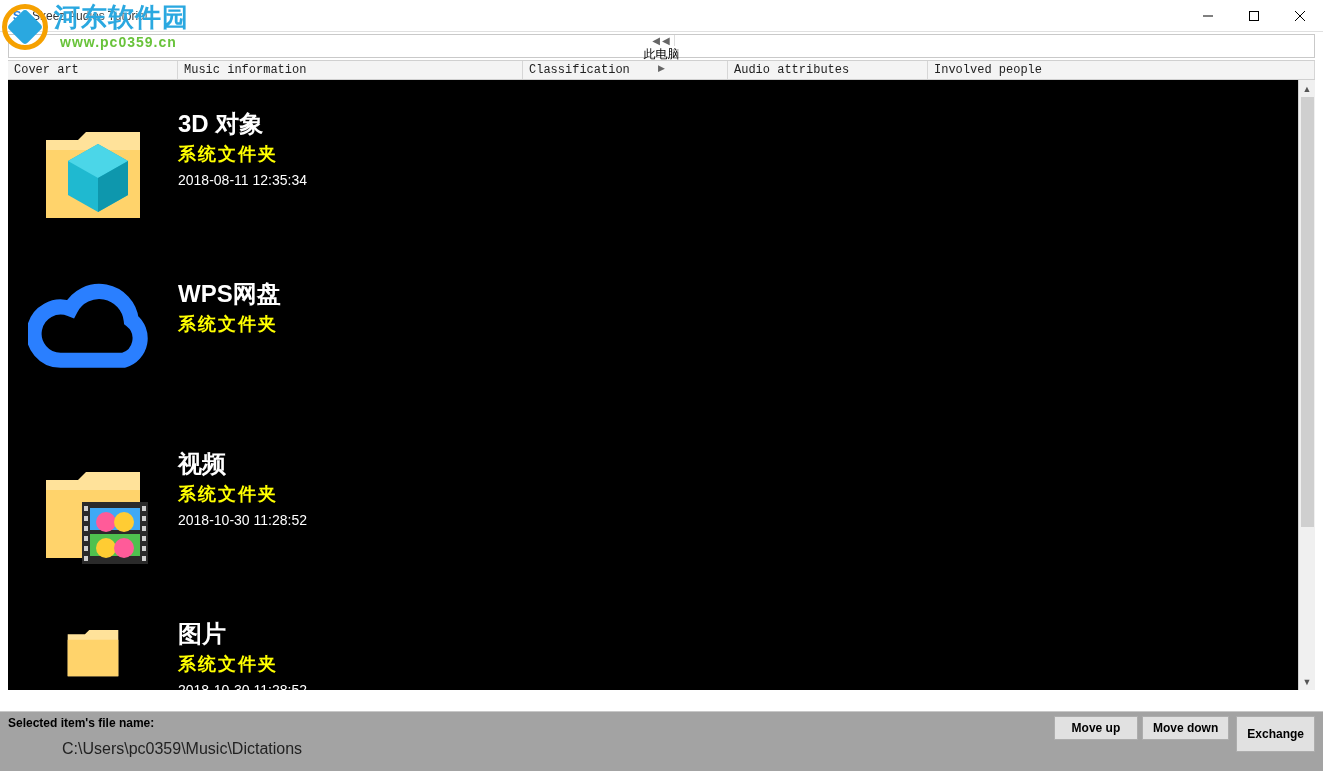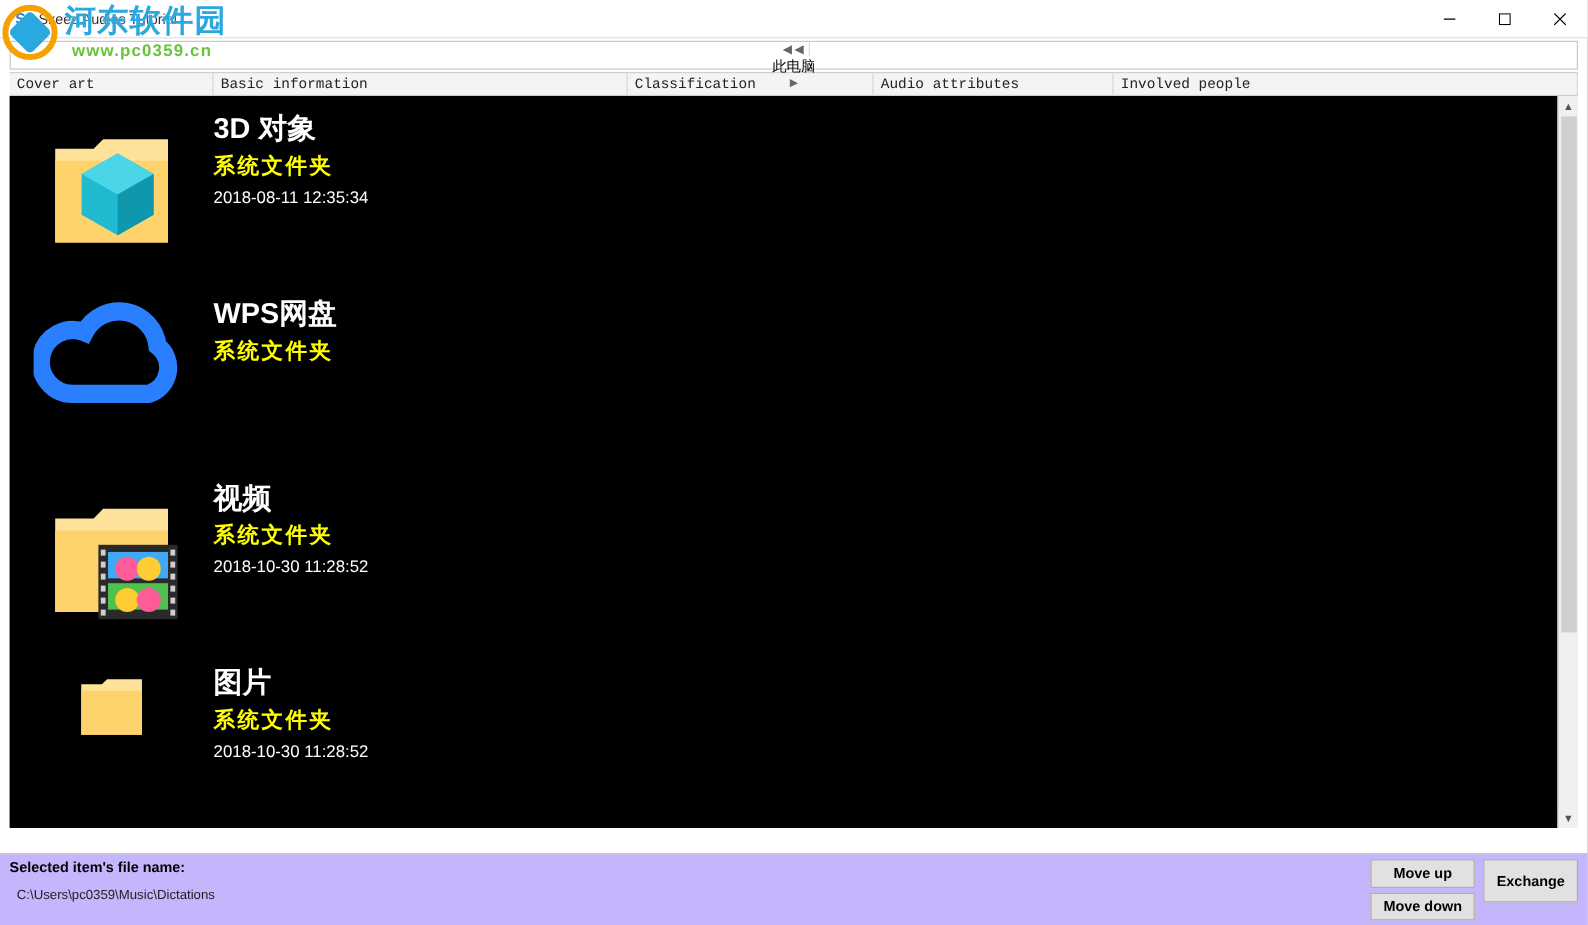--- a/index.html
+++ b/index.html
@@ -37,34 +37,34 @@
   .col.c4 { flex:1; min-width:0; }
 
   
   .viewport { position:relative; margin:0 8px; height:610px; display:flex; }
   .list { flex:1; background:#000; color:#fff; overflow:hidden; position:relative; }
   .scrollbar { width:17px; background:#f0f0f0; border-left:1px solid #d0d0d0; position:relative; }
   .scroll-up, .scroll-down { height:17px; width:100%; background:#f0f0f0; display:flex; align-items:center; justify-content:center; font-size:9px; color:#555; position:absolute; left:0; }
   .scroll-up { top:0; } .scroll-down { bottom:0; }
   .scroll-thumb { position:absolute; left:2px; top:17px; width:13px; height:430px; background:#cfcfcf; border-radius:0; }
 
-  .row { display:flex; padding:10px 0 14px 0; }
+  .row { display:flex; padding:10px 0 14px 0;margin-top:16px; }
   .thumb { width:170px; display:flex; align-items:flex-start; justify-content:center; }
   .thumb svg { width:130px; height:130px; }
   .meta { padding-top:4px; }
   .item-title { font-size:24px; font-weight:bold; color:#fff; line-height:1.15; }
   .item-sub   { font-size:18px; font-weight:bold; color:#ffff00; margin-top:4px; letter-spacing:2px; }
   .item-date  { font-size:14px; color:#fff; margin-top:6px; }
 
   
-  .bottom { position:absolute; bottom:0; left:0; right:0; height:60px; background:#c4b5fd; border-top:1px solid #c8c8c8; display:flex; padding:4px 8px 4px 8px; }
+  .bottom { position:absolute; bottom:0; left:0; right:0; height:60px; background:#a3a3a3; border-top:1px solid #c8c8c8; display:flex; padding:4px 8px 4px 8px; }
   .bottom-left { flex:1; min-width:0; }
   .selected-label { font-size:12px; font-weight:bold; color:#000; margin-bottom:10px; }
-  .selected-value { font-size:11px; color:#222; padding-left:6px; }
-  .btn-col { display:flex; flex-direction:column; gap:4px; justify-content:flex-start; margin-left:4px; }
+  .selected-value { font-size:16px; color:#222; padding-left:6px;margin-left:48px; }
+  .btn-col { display:flex; flex-direction:row; gap:4px; justify-content:flex-start; margin-left:4px; }
   .btn { min-width:84px; height:24px; background:#e1e1e1; border:1px solid #adadad; font-size:12px; display:flex; align-items:center; justify-content:center; font-weight:bold; color:#000; padding:0 10px; }
   .btn.exchange { height:36px; margin-left:7px; min-width:74px; }
 
 </style>
 </head>
 <body>
 
 <div class="titlebar">
   <div class="titlebar-icon">S</div>
   <div class="titlebar-text">Skeez Audios Tutorial</div>
@@ -99,21 +99,21 @@
     <span>◀</span>
     <span>◀</span>
   </div>
   <div class="path-segment">此电脑</div>
   <div class="path-sep">▶</div>
   <div class="spacer"></div>
 </div>
 
 <div class="columns">
   <div class="col c0">Cover art</div>
-  <div class="col c1">Basic information</div>
+  <div class="col c1">Music information</div>
   <div class="col c2">Classification</div>
   <div class="col c3">Audio attributes</div>
   <div class="col c4">Involved people</div>
 </div>
 
 <div class="viewport">
   <div class="list">
 
     <div class="row">
       <div class="thumb">

